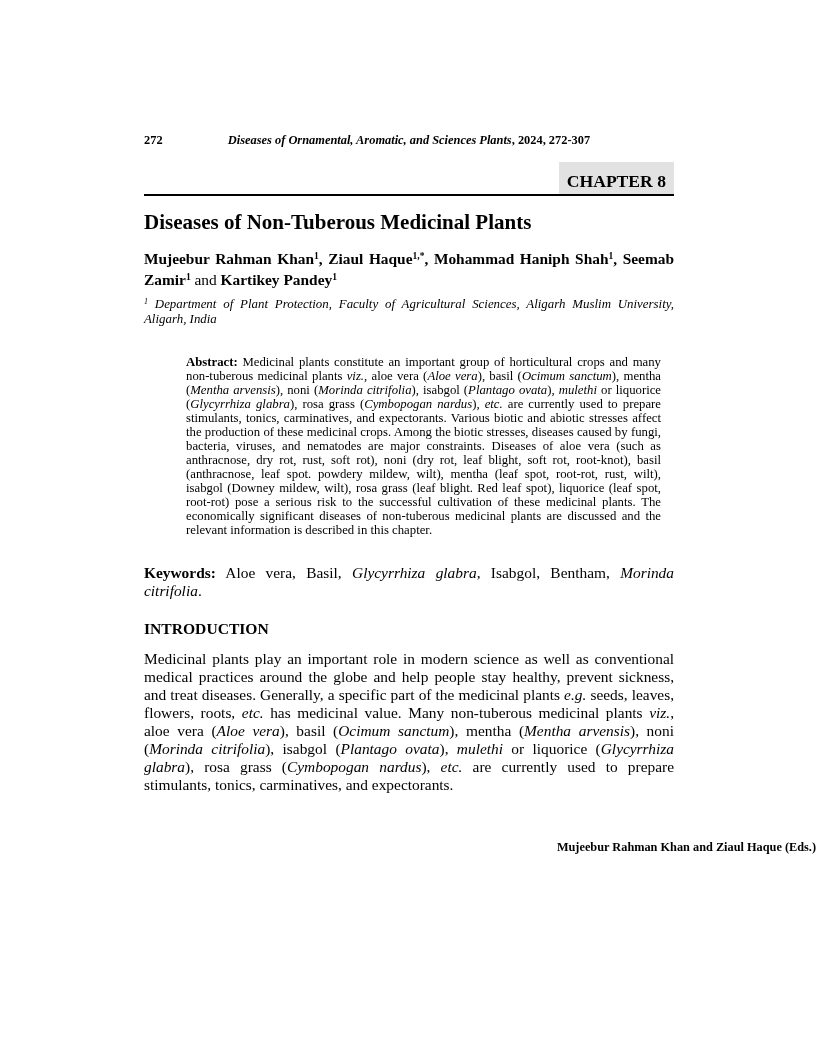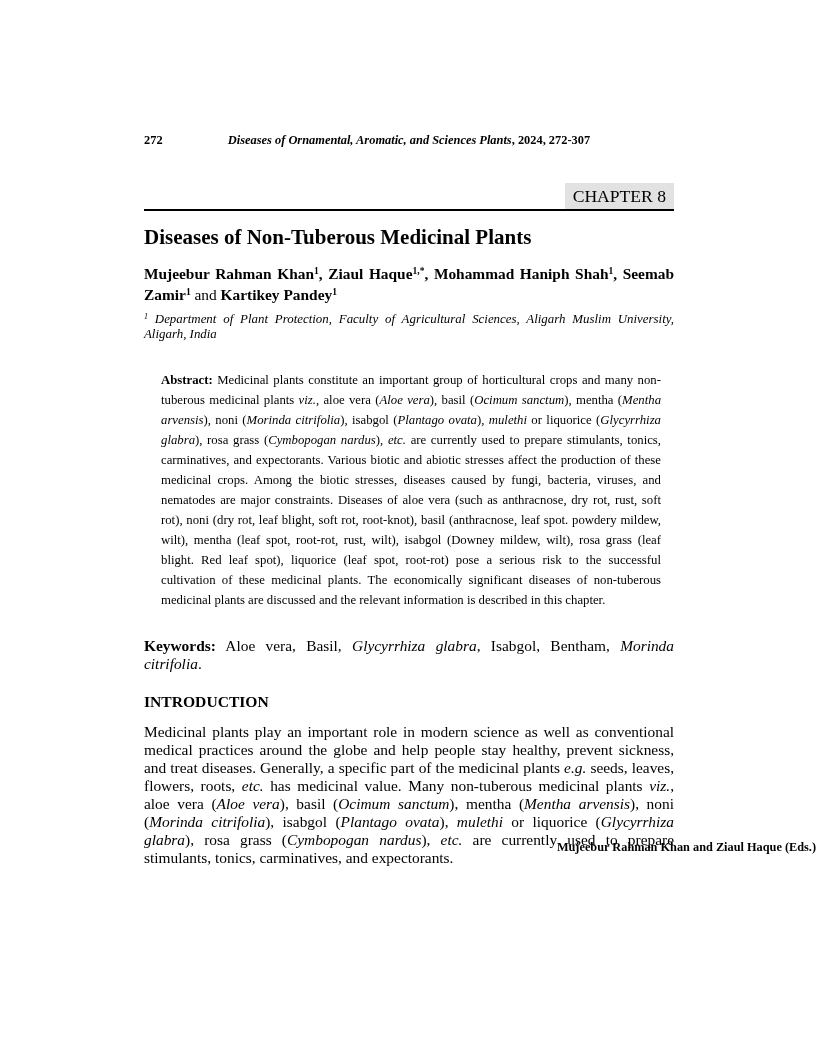--- a/index.html
+++ b/index.html
@@ -30,25 +30,24 @@
   .page-num { position: absolute; left: 0; top: 0; font-weight: bold; }
 
   .chapter-row {
     text-align: right;
     border-bottom: 2px solid #000;
     margin-top: 15px;
   }
   .chapter-badge {
     display: inline-block;
     font-size: 17.6px;
-    font-weight: normal;
+    font-weight: bold;
     background: #e2e2e2;
-    padding: 3px 8px 2px 8px;
+    padding: 9px 8px 2px 8px;
     vertical-align: bottom;
-    margin-top: 21px;
   }
 
   h1.chapter-title {
     font-size: 21px;
     font-weight: bold;
     margin-top: 14px;
     line-height: 24px;
   }
 
   p.authors {
@@ -57,23 +56,23 @@
     line-height: 19px;
     text-align: justify;
   }
   p.affiliation {
     margin-top: 7px;
     font-size: 12.9px;
     line-height: 13.8px;
     text-align: justify;
   }
   p.abstract {
-    margin: 28px 13px 0 17px;
+    margin: 28px 13px 0 42px;
     font-size: 12.75px;
-    line-height: 20px;
+    line-height: 14px;
     text-align: justify;
   }
   p.keywords {
     margin-top: 27px;
     font-size: 15.4px;
     line-height: 18px;
     text-align: justify;
   }
   h2.section-heading {
     margin-top: 20px;

